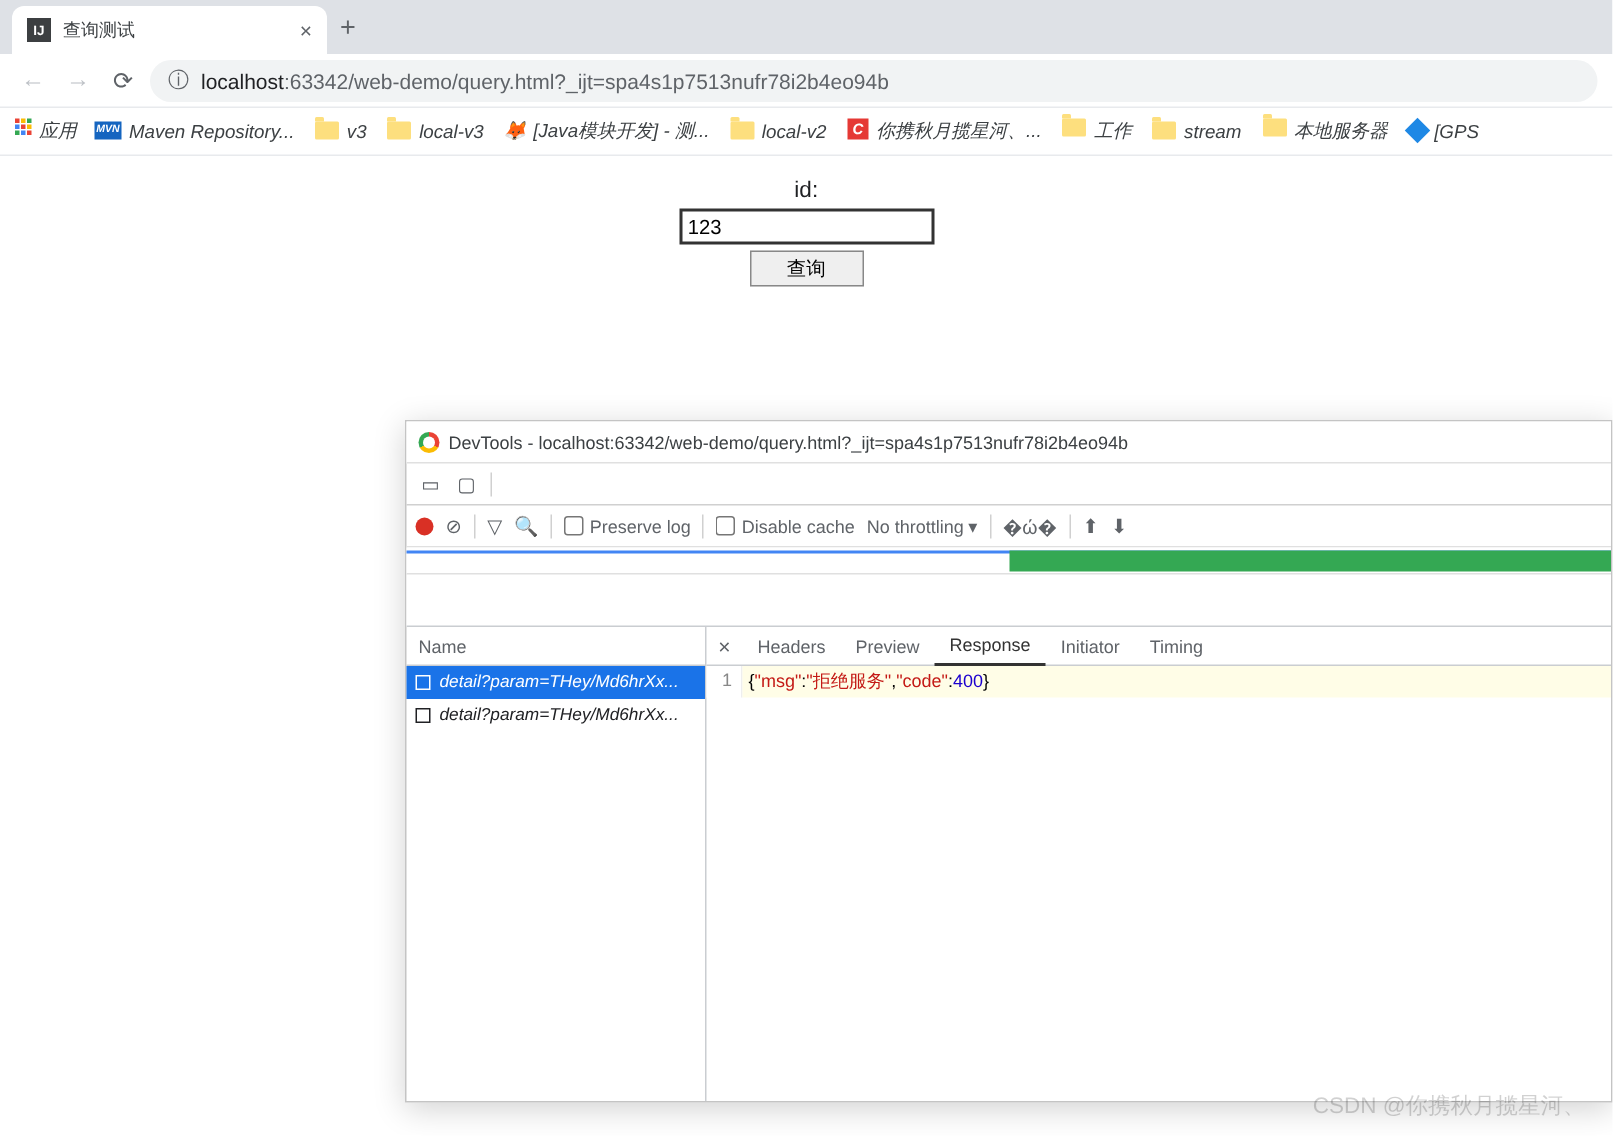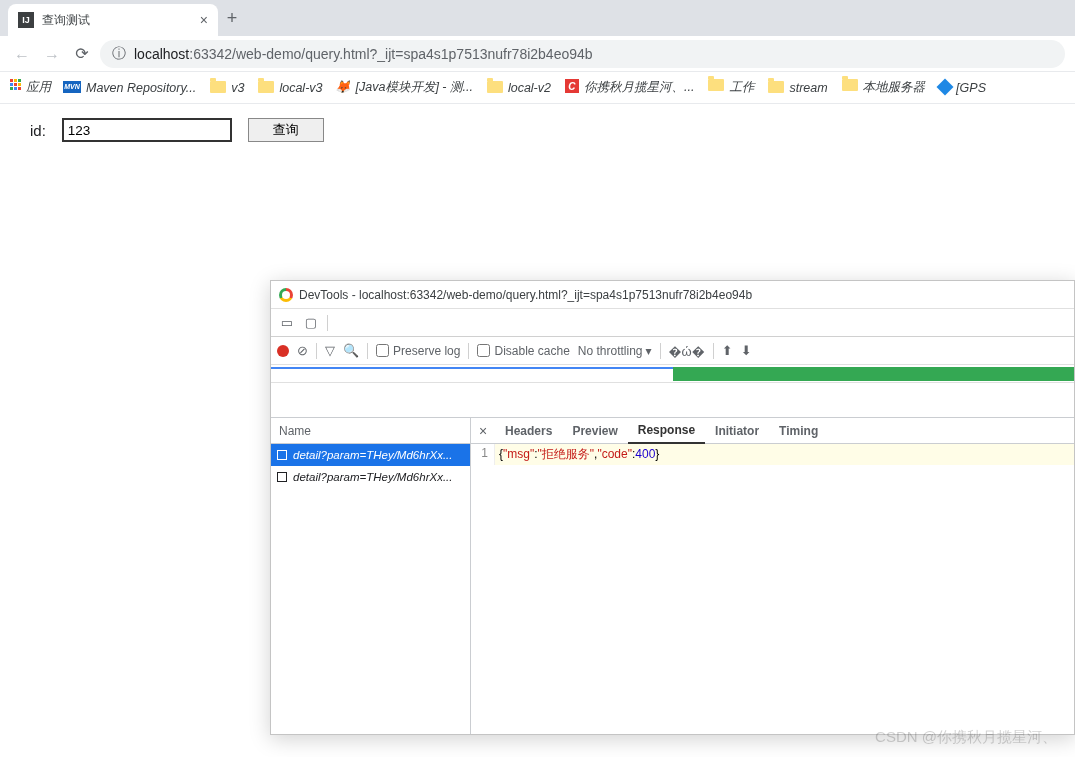--- a/index.html
+++ b/index.html
@@ -27,21 +27,21 @@
   .apps-icon span:nth-child(6){background:#fbbc04;} .apps-icon span:nth-child(7){background:#34a853;}
   .apps-icon span:nth-child(8){background:#4285f4;} .apps-icon span:nth-child(9){background:#ea4335;}
   .folder-icon { width:16px; height:12px; background:#fddf7e; border-radius:1px; position:relative; }
   .folder-icon:before { content:""; position:absolute; top:-3px; left:0; width:6px; height:3px; background:#fddf7e; border-radius:1px 1px 0 0; }
   .mvn-icon { width:18px; height:12px; background:#1565c0; color:#fff; font-size:7px; font-weight:bold; display:flex; align-items:center; justify-content:center; }
   .fox-icon { width:14px; height:14px; display:flex; align-items:center; justify-content:center; }
   .c-icon { width:14px; height:14px; background:#e53935; color:#fff; font-size:10px; font-weight:bold; display:flex; align-items:center; justify-content:center; }
   .diamond-icon { width:12px; height:12px; background:#1e88e5; transform:rotate(45deg); }
 
   
-  .page { padding:14px 30px; font-size:15px; display:flex; align-items:center; gap:16px; }
+  .page { padding:14px 30px; font-size:15px; display:flex; align-items:center; gap:4px;flex-direction:column; }
   .page input[type=text] { border:2px solid #333; height:24px; width:170px; padding:0 4px; font-size:13.5px; }
   .page button { border:1px solid #888; background:#efefef; padding:2px 24px; font-size:13px; cursor:pointer; }
 
   
   .devtools { position:absolute; left:270px; top:280px; width:805px; height:455px; background:#fff; border:1px solid #c4c4c4; box-shadow:0 4px 20px rgba(0,0,0,.18); display:flex; flex-direction:column; font-size:12px; }
   .dt-titlebar { display:flex; align-items:center; height:28px; padding:0 8px; gap:6px; background:#fff; border-bottom:1px solid #e0e0e0; }
   .chrome-logo { width:14px; height:14px; border-radius:50%; background:conic-gradient(#ea4335 0 120deg,#fbbc04 120deg 240deg,#34a853 240deg 360deg); position:relative; }
   .chrome-logo:after { content:""; position:absolute; inset:3px; background:#fff; border-radius:50%; }
   .dt-titlebar span { color:#3c4043; font-size:12px; }
 
@@ -70,21 +70,21 @@
   .dt-body { flex:1; display:flex; min-height:0; }
   .reqlist { width:200px; border-right:1px solid #cacdd1; display:flex; flex-direction:column; }
   .reqhead { height:26px; display:flex; align-items:center; padding:0 8px; color:#5f6368; border-bottom:1px solid #cacdd1; }
   .reqrow { display:flex; align-items:center; gap:6px; height:22px; padding:0 6px; font-size:11.5px; cursor:pointer; white-space:nowrap; overflow:hidden;font-style:italic; }
   .reqrow.sel { background:#1a73e8; color:#fff; }
   .reqicon { width:10px; height:10px; border:1px solid currentColor; }
 
   .detail { flex:1; display:flex; flex-direction:column; }
   .dtabs { display:flex; align-items:center; height:26px; border-bottom:1px solid #cacdd1; color:#5f6368; }
   .dtabs .x { width:24px; text-align:center; font-size:14px; cursor:pointer; }
-  .dtab { padding:0 10px; cursor:pointer; height:26px; display:flex; align-items:center;font-weight:bold; }
+  .dtab { padding:0 10px; cursor:pointer; height:26px; display:flex; align-items:center; }
   .dtab.active { color:#333; border-bottom:2px solid #333; margin-bottom:-1px; }
   .resp { display:flex; font-family:Consolas,monospace; font-size:12px; }
   .gutter { width:24px; text-align:right; padding:2px 6px; color:#888; border-right:1px solid #eee; background:#fff; }
   .respbody { flex:1; padding:2px 4px; background:#fffde7; }
   .j-brace{color:#000;} .j-key{color:#c41a16;} .j-str{color:#c41a16;} .j-num{color:#1c00cf;} .j-col{color:#000;}
 
   .watermark { position:absolute; right:18px; bottom:10px; font-size:15px; color:rgba(0,0,0,.18); pointer-events:none;margin-top:48px; }
 </style>
 </head>
 <body>

